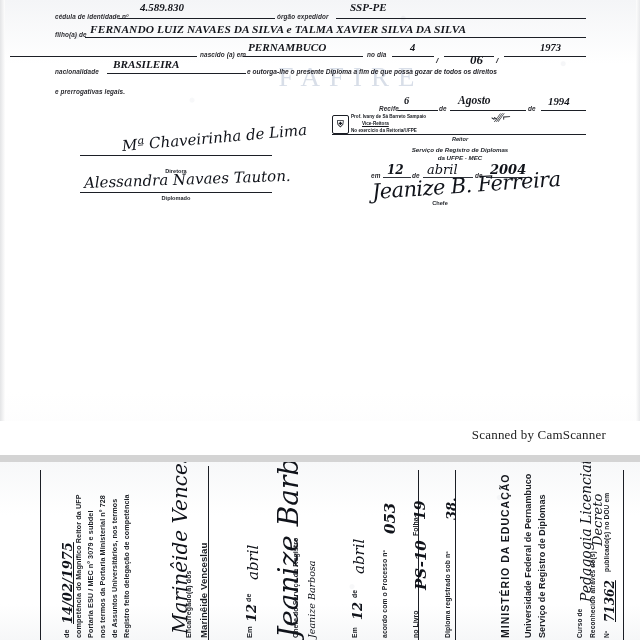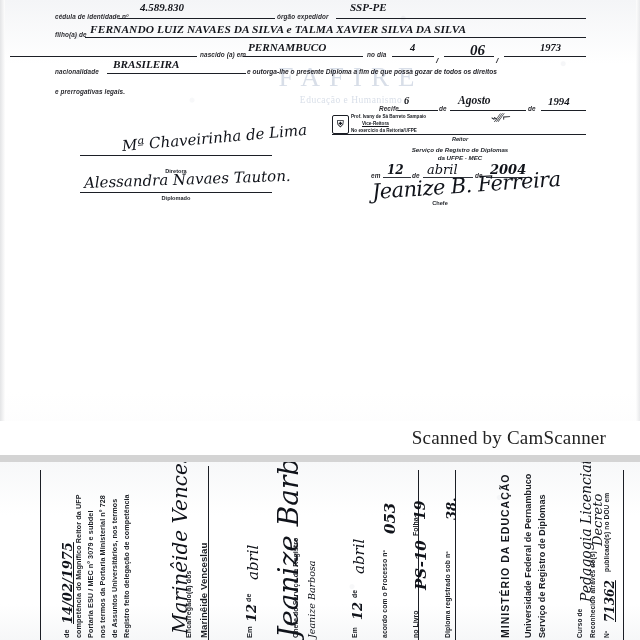--- a/index.html
+++ b/index.html
@@ -92,21 +92,21 @@
     font-style:italic;color:#1f2228;font-family:"Liberation Sans",sans-serif;
   }
 
   
   .cam-footer{
     position:absolute;left:0;bottom:0;width:640px;height:34px;
     background:#ffffff;
   }
   .cam-text{
     position:absolute;right:34px;top:6px;
-    font-family:"Liberation Serif",serif;font-size:19px;color:#232323;
+    font-family:"Liberation Serif",serif;font-size:13px;color:#232323;
     letter-spacing:.2px;
   }
 
   
   .gap{
     position:absolute;left:0;top:455px;width:640px;height:7px;
     background:#d4d4d4;
   }
 
   
@@ -144,21 +144,20 @@
 
 <div class="scan-stack">
 
   <div class="page1">
     <div class="paper-noise"></div>
     <div class="edge-left"></div>
     <div class="edge-right"></div>
 
     <div class="watermark">
       <div class="wm-main">FAFIRE</div>
-      <div class="wm-sub">Educação e Humanismo</div>
     </div>
 
     <div class="fill" style="left:140px;top:1px;font-size:11px;text-align:center;">4.589.830</div>
     <div class="lbl" style="left:55px;top:13px;">cédula de identidade nº</div>
     <div class="rule" style="left:119px;top:18px;width:156px;"></div>
 
     <div class="fill" style="left:350px;top:1px;font-size:11px;">SSP-PE</div>
     <div class="lbl" style="left:277px;top:13px;">órgão expedidor</div>
     <div class="rule" style="left:336px;top:18px;width:250px;"></div>
 
@@ -168,21 +167,21 @@
 
     <div class="rule" style="left:10px;top:56px;width:187px;"></div>
     <div class="lbl" style="left:200px;top:51px;">nascido (a) em</div>
     <div class="fill" style="left:248px;top:41px;font-size:11.2px;">PERNAMBUCO</div>
     <div class="rule" style="left:243px;top:56px;width:120px;"></div>
 
     <div class="lbl" style="left:367px;top:51px;">no dia</div>
     <div class="fill" style="left:410px;top:42px;font-size:10.5px;">4</div>
     <div class="rule" style="left:392px;top:56px;width:42px;"></div>
     <div class="lbl" style="left:436px;top:56px;font-size:8px;">/</div>
-    <div class="fill" style="left:470px;top:42px;font-size:15px;">06</div>
+    <div class="fill" style="left:470px;top:52px;font-size:13px;">06</div>
     <div class="rule" style="left:444px;top:56px;width:50px;"></div>
     <div class="lbl" style="left:496px;top:56px;font-size:8px;">/</div>
     <div class="fill" style="left:540px;top:42px;font-size:10.5px;">1973</div>
     <div class="rule" style="left:504px;top:56px;width:82px;"></div>
 
     <div class="lbl" style="left:55px;top:68px;">nacionalidade</div>
     <div class="fill" style="left:113px;top:58px;font-size:11.2px;">BRASILEIRA</div>
     <div class="rule" style="left:107px;top:73px;width:139px;"></div>
     <div class="para" style="left:247px;top:68px;">e outorga-lhe o presente Diploma a fim de que possa gozar de todos os direitos</div>
 

